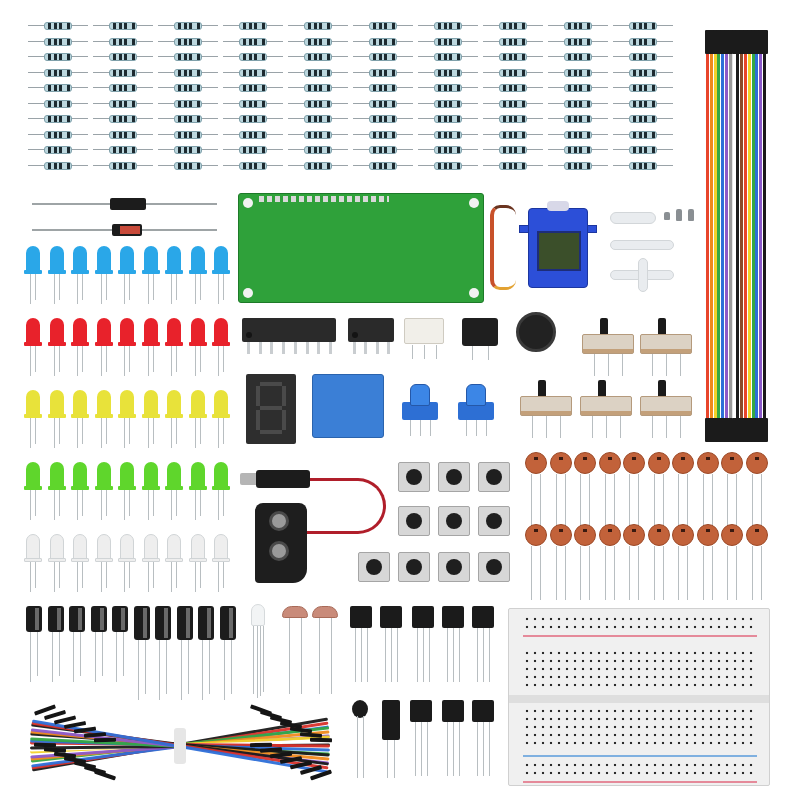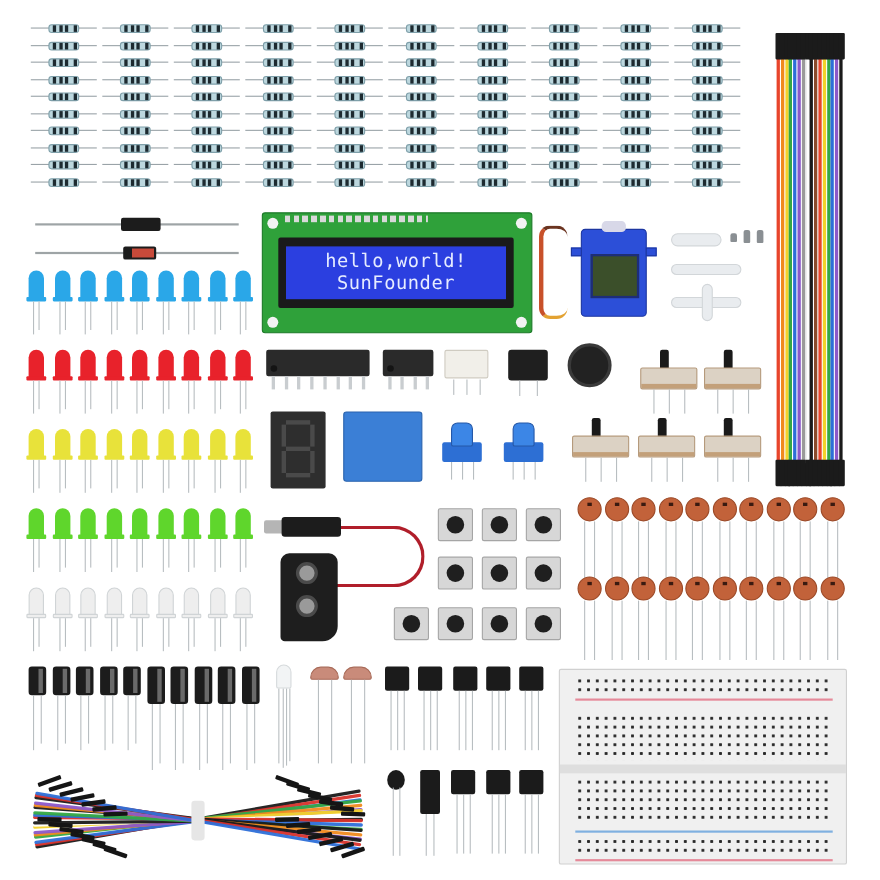--- a/index.html
+++ b/index.html
@@ -1343,26 +1343,20 @@
         </div>
       </div>
     </div>
 
   <div class="lcd">
     <div class="pins"></div>
     <div class="hole" style="left:4px;top:4px;"></div>
     <div class="hole" style="right:4px;top:4px;"></div>
     <div class="hole" style="left:4px;bottom:4px;"></div>
     <div class="hole" style="right:4px;bottom:4px;"></div>
-    <div class="bezel">
-      <div class="screen">
-        <span>hello,world!</span>
-        <span>SunFounder</span>
-      </div>
-    </div>
   </div>
 
   <div class="servo-cable"></div>
   <div class="servo">
     <div class="horn-top"></div>
     <div class="tab" style="left:-10px;"></div>
     <div class="tab" style="right:-10px;"></div>
     <div class="window"></div>
   </div>
   <div class="horn" style="left:610px;top:212px;width:46px;height:12px;"></div>

